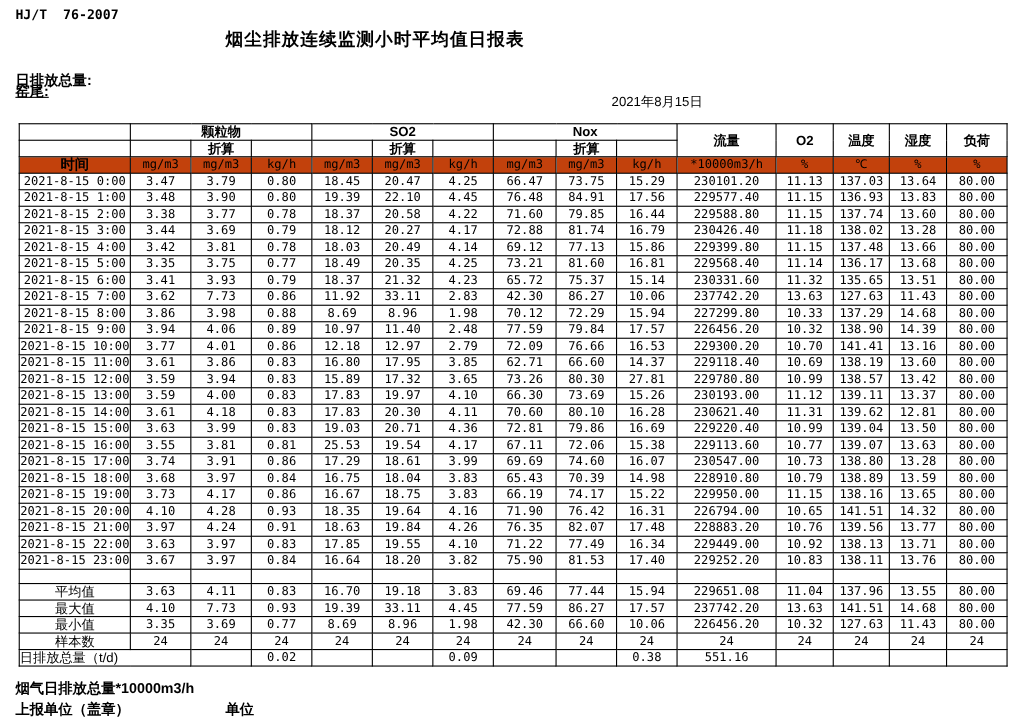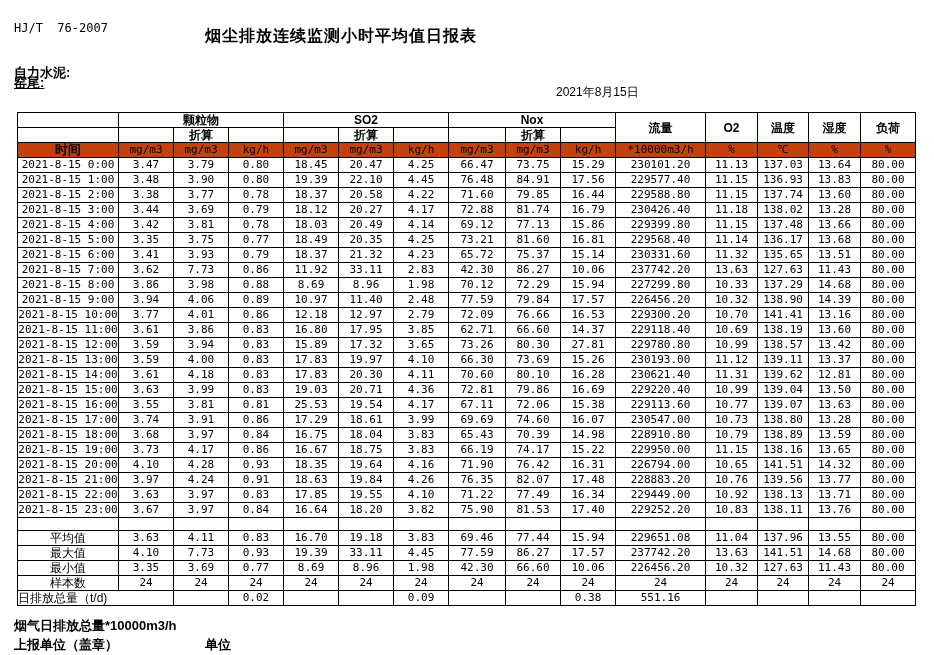--- a/index.html
+++ b/index.html
@@ -1,19 +1,19 @@
 <!DOCTYPE html>
 <html><head>
 <meta charset="utf-8">
 <style>
   html,body{margin:0;padding:0;background:#fff;}
   body{width:934px;height:655px;position:relative;overflow:hidden;
        font-family:"Liberation Sans",sans-serif;color:#000;}
   .abs{position:absolute;white-space:pre;}
-  #std{left:14px;top:6px;font-size:12px;font-weight:normal;font-family:"DejaVu Sans Mono",monospace;margin-top:15px;}
+  #std{left:14px;top:6px;font-size:12px;font-weight:bold;font-family:"DejaVu Sans Mono",monospace;}
   #title{left:205px;top:26px;font-size:16px;font-weight:bold;letter-spacing:1px;text-align:right;}
   #company{left:14px;top:64px;font-size:13px;font-weight:bold;}
   #station{left:14px;top:74px;font-size:13px;font-weight:bold;text-decoration:underline;}
   #date{left:556px;top:84px;font-size:12px;}
   #footer1{left:14px;top:617px;font-size:13px;font-weight:bold;}
   #footer2{left:14px;top:636px;font-size:13px;font-weight:bold;}
   #footer3{left:205px;top:636px;font-size:13px;font-weight:bold;}
 
   table#rpt{position:absolute;left:17px;top:112px;width:898px;
        border-collapse:collapse;table-layout:fixed;
@@ -26,21 +26,21 @@
        font-weight:bold;font-size:13px;}
   #rpt td.sum-label{font-family:"Liberation Sans",sans-serif;font-size:12px;}
   #rpt td.left{text-align:left;}
   #rpt tr.spacer td{height:12px;line-height:12px;}
 </style>
 </head>
 <body>
 
 <div class="abs" id="std">HJ/T  76-2007</div>
 <div class="abs" id="title">烟尘排放连续监测小时平均值日报表</div>
-<div class="abs" id="company">自力水泥:</div>
+<div class="abs" id="company">日排放总量:</div>
 <div class="abs" id="station">窑尾:</div>
 <div class="abs" id="date">2021年8月15日</div>
 
 <table id="rpt">
   <colgroup>
     <col style="width:101px">
       <col style="width:55px">
       <col style="width:55px">
       <col style="width:55px">
     <col style="width:55px">

